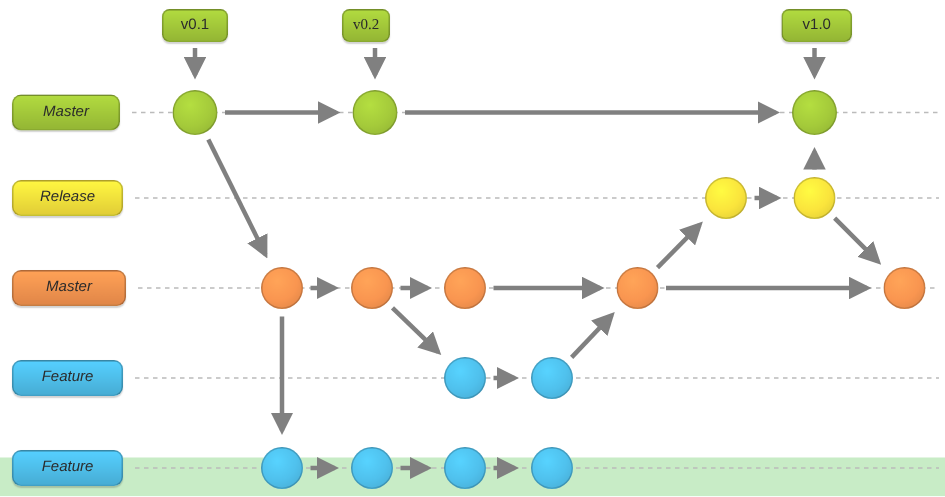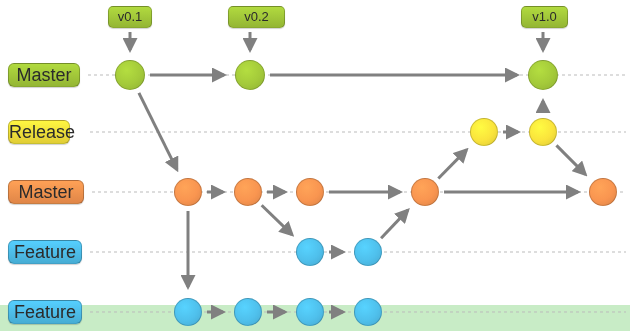--- a/index.html
+++ b/index.html
@@ -32,34 +32,35 @@
     width: 630px;
     height: 331px;
   }
   .lane-label {
     position: absolute;
     box-sizing: border-box;
     height: 24px;
     line-height: 22px;
     text-align: center;
     border-radius: 6px;
-    font-size: 18px;
+    font-size: 10px;
     color: #2b2b2b;
     border: 1px solid rgba(0,0,0,0.22);
     box-shadow: 0 1px 1px rgba(0,0,0,0.18);
     white-space: nowrap;
+    font-style: italic;
   }
   .tag-box {
     position: absolute;
     box-sizing: border-box;
     height: 22px;
     line-height: 20px;
     text-align: center;
     border-radius: 5px;
-    font-size: 13px;
+    font-size: 10px;
     color: #2b2b2b;
     border: 1px solid rgba(0,0,0,0.22);
     box-shadow: 0 1px 1px rgba(0,0,0,0.18);
     white-space: nowrap;
   }
   .node {
     position: absolute;
     border-radius: 50%;
     box-sizing: border-box;
     border: 1px solid rgba(0,0,0,0.18);
@@ -107,28 +108,28 @@
       </g>
     <g id="tag-arrows">
         <line x1="130" y1="32" x2="130" y2="50" stroke="#808080" stroke-width="3" marker-end="url(#arrowhead)"></line>
         <line x1="250" y1="32" x2="250" y2="50" stroke="#808080" stroke-width="3" marker-end="url(#arrowhead)"></line>
         <line x1="543" y1="32" x2="543" y2="50" stroke="#808080" stroke-width="3" marker-end="url(#arrowhead)"></line>
       </g>
   </svg>
 
   <div id="lane-labels">
       <div class="lane-label" style="left: 8px; top: 63px; width: 72px; background: linear-gradient(rgb(177, 218, 63), rgb(148, 182, 52));">Master</div>
-      <div class="lane-label" style="left: 8px; top: 120px; width: 62px; background: linear-gradient(rgb(255, 246, 65), rgb(225, 205, 54));">Release</div>
+      <div class="lane-label" style="left: 8px; top: 120px; width: 74px; background: linear-gradient(rgb(255, 246, 65), rgb(225, 205, 54));">Release</div>
       <div class="lane-label" style="left: 8px; top: 180px; width: 76px; background: linear-gradient(rgb(255, 161, 86), rgb(224, 134, 72));">Master</div>
       <div class="lane-label" style="left: 8px; top: 240px; width: 74px; background: linear-gradient(rgb(85, 207, 255), rgb(71, 173, 212));">Feature</div>
       <div class="lane-label" style="left: 8px; top: 300px; width: 74px; background: linear-gradient(rgb(85, 207, 255), rgb(71, 173, 212));">Feature</div>
     </div>
   <div id="tag-boxes">
       <div class="tag-box" style="left: 108px; top: 6px; width: 44px; background: linear-gradient(rgb(177, 218, 63), rgb(148, 182, 52));">v0.1</div>
-      <div class="tag-box" style="left: 228px; top: 6px; width: 57px; background: linear-gradient(rgb(177, 218, 63), rgb(148, 182, 52));">v0.2</div>
+      <div class="tag-box" style="left: 228px; top: 6px; width: 32px; background: linear-gradient(rgb(177, 218, 63), rgb(148, 182, 52)); font-family: Liberation Serif, serif;">v0.2</div>
       <div class="tag-box" style="left: 521px; top: 6px; width: 47px; background: linear-gradient(rgb(177, 218, 63), rgb(148, 182, 52));">v1.0</div>
     </div>
   <div id="nodes">
       <div class="node" style="left: 115px; top: 60px; width: 30px; height: 30px; background: radial-gradient(circle at 38% 32%, rgb(180, 222, 64) 0%, rgb(164, 202, 58) 55%, rgb(144, 178, 51) 100%);"></div>
       <div class="node" style="left: 235px; top: 60px; width: 30px; height: 30px; background: radial-gradient(circle at 38% 32%, rgb(180, 222, 64) 0%, rgb(164, 202, 58) 55%, rgb(144, 178, 51) 100%);"></div>
       <div class="node" style="left: 528px; top: 60px; width: 30px; height: 30px; background: radial-gradient(circle at 38% 32%, rgb(180, 222, 64) 0%, rgb(164, 202, 58) 55%, rgb(144, 178, 51) 100%);"></div>
       <div class="node" style="left: 470px; top: 118px; width: 28px; height: 28px; background: radial-gradient(circle at 38% 32%, rgb(255, 251, 66) 0%, rgb(250, 228, 60) 55%, rgb(220, 201, 53) 100%);"></div>
       <div class="node" style="left: 529px; top: 118px; width: 28px; height: 28px; background: radial-gradient(circle at 38% 32%, rgb(255, 251, 66) 0%, rgb(250, 228, 60) 55%, rgb(220, 201, 53) 100%);"></div>
       <div class="node" style="left: 174px; top: 178px; width: 28px; height: 28px; background: radial-gradient(circle at 38% 32%, rgb(255, 164, 88) 0%, rgb(249, 149, 80) 55%, rgb(219, 131, 70) 100%);"></div>
       <div class="node" style="left: 234px; top: 178px; width: 28px; height: 28px; background: radial-gradient(circle at 38% 32%, rgb(255, 164, 88) 0%, rgb(249, 149, 80) 55%, rgb(219, 131, 70) 100%);"></div>

